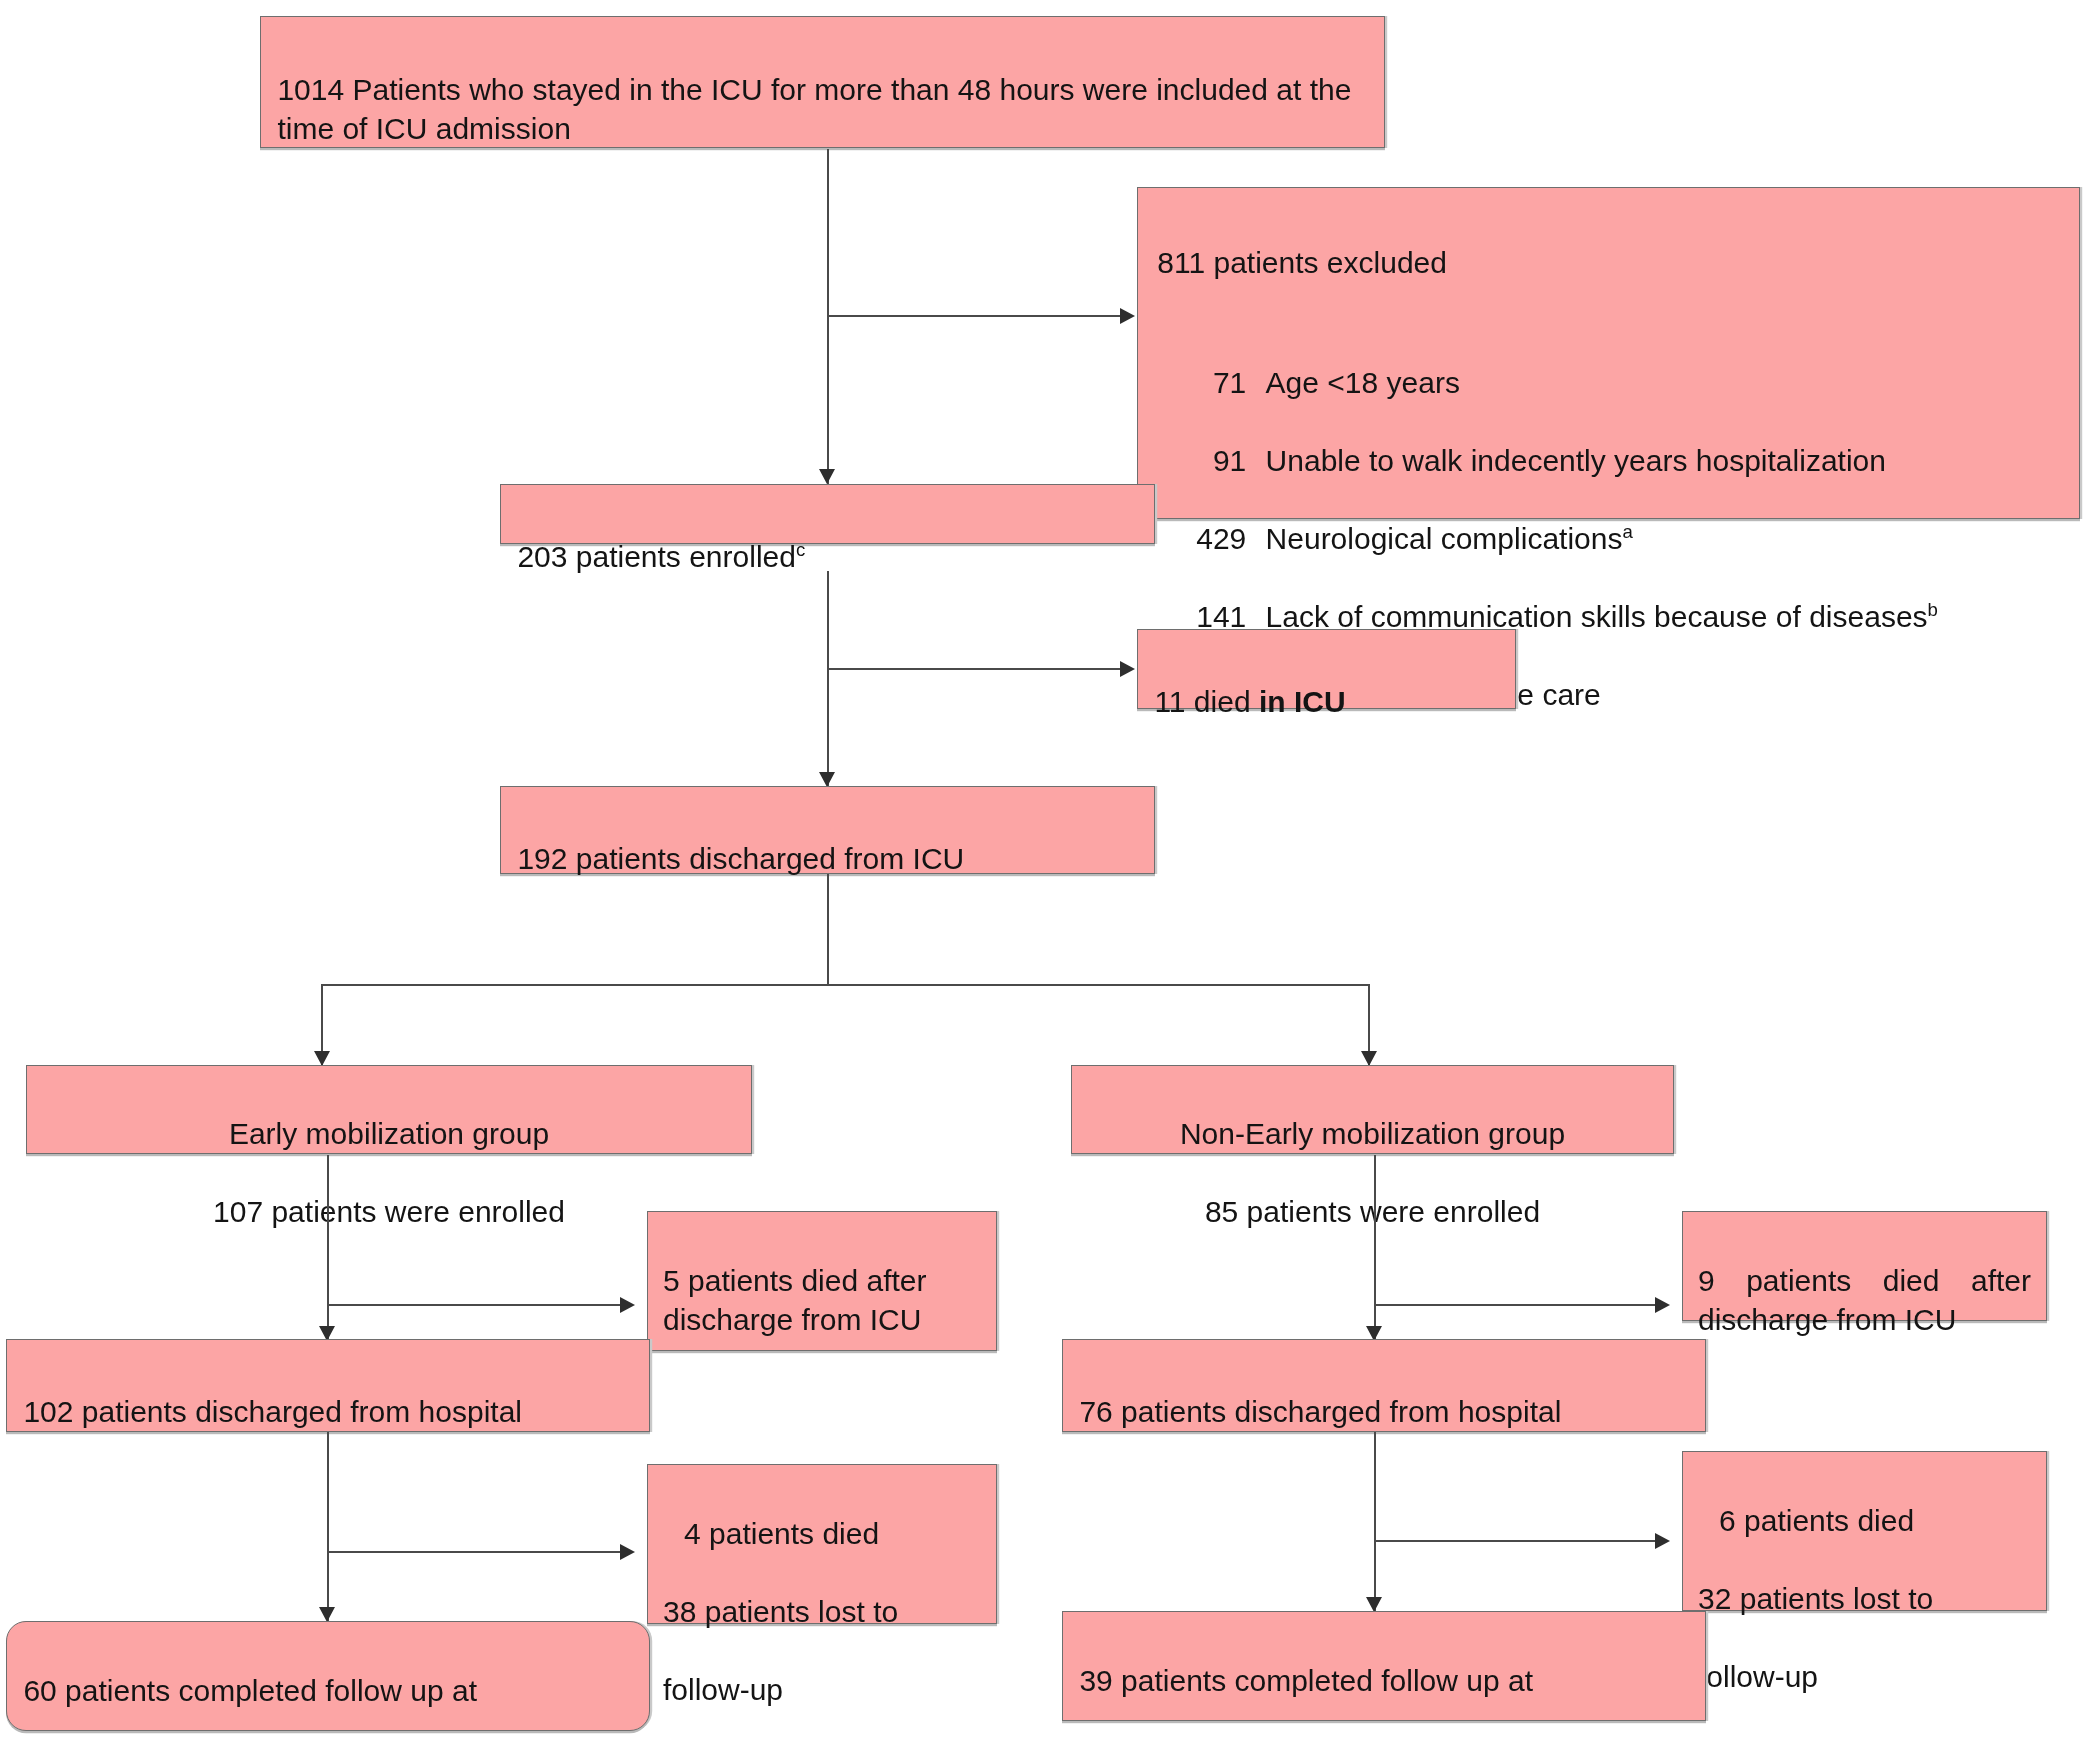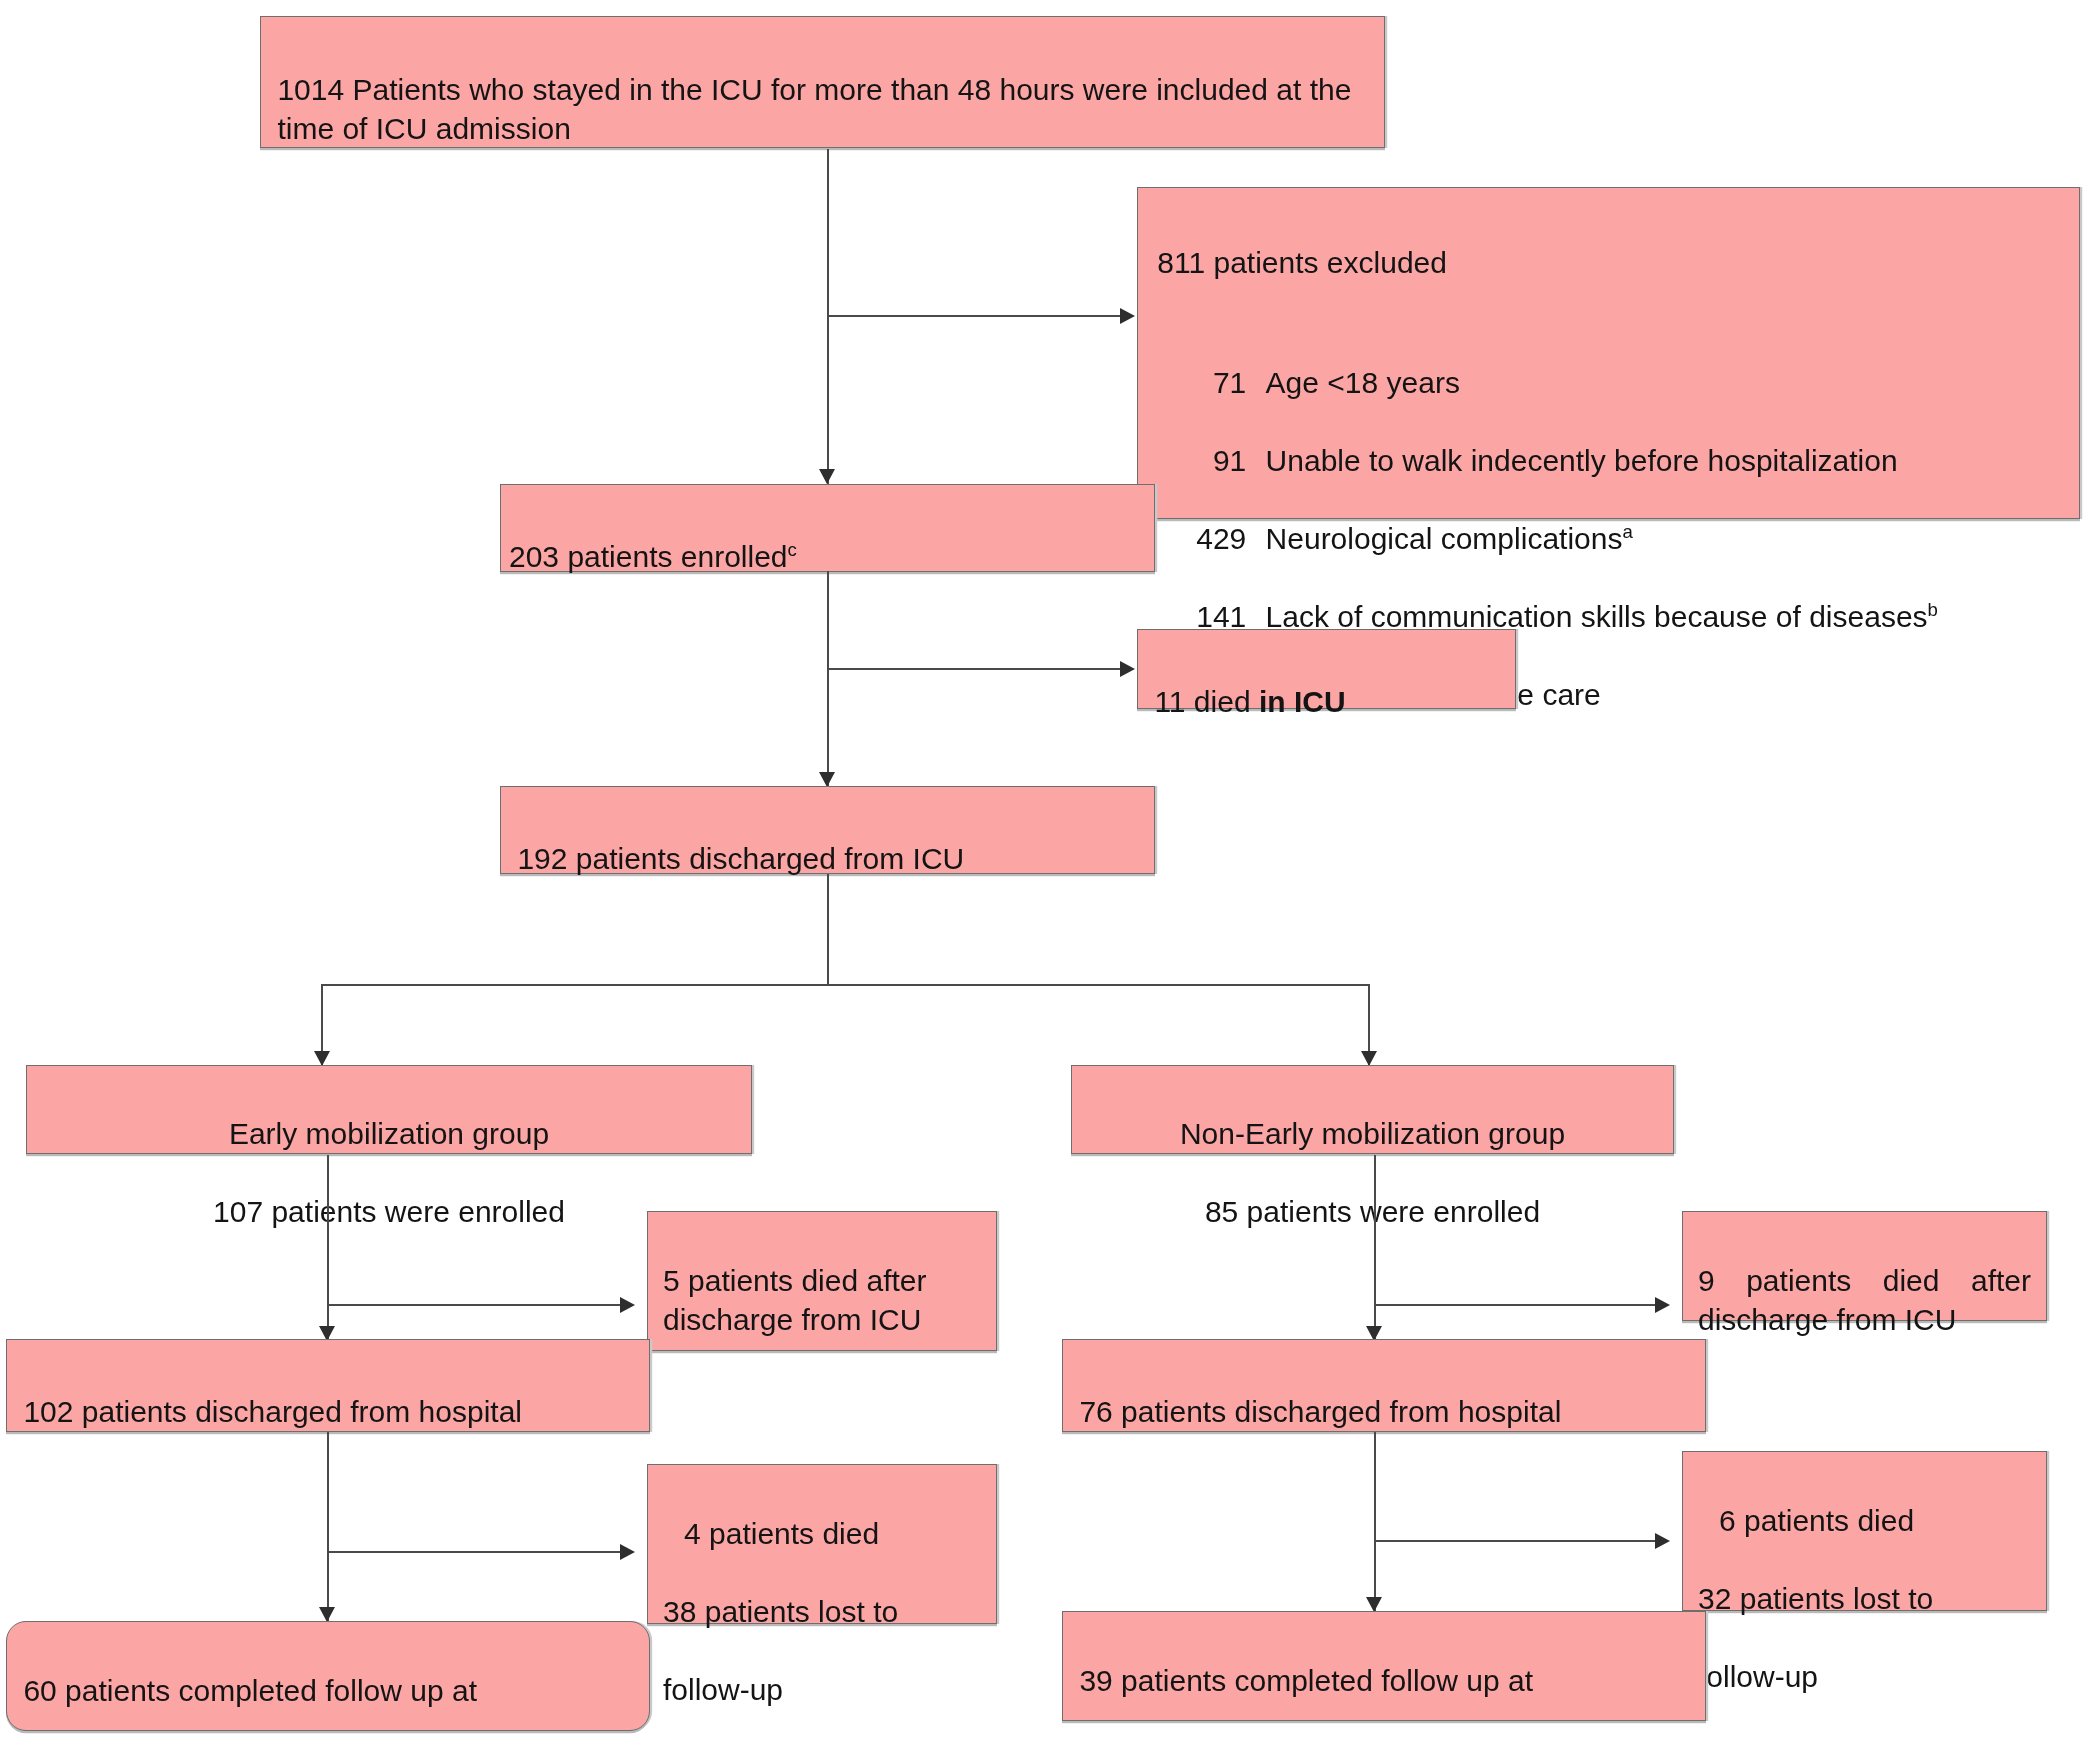--- a/index.html
+++ b/index.html
@@ -64,38 +64,38 @@
 
   <div class="box shadow" style="left:1137px;top:187px;width:943px;height:332px;padding:16.4px 19.3px;">
     <div class="excl-head">811 patients excluded</div>
     <ul class="excl-list">
       <li>
         <span class="excl-n">71</span>
         <span class="excl-t"><span>Age &lt;18 years</span><sup></sup></span>
       </li>
       <li>
         <span class="excl-n">91</span>
-        <span class="excl-t"><span>Unable to walk indecently before hospitalization</span><sup></sup></span>
+        <span class="excl-t"><span>Unable to walk indecently years hospitalization</span><sup></sup></span>
       </li>
       <li>
         <span class="excl-n">429</span>
         <span class="excl-t"><span>Neurological complications</span><sup>a</sup></span>
       </li>
       <li>
         <span class="excl-n">141</span>
         <span class="excl-t"><span>Lack of communication skills because of diseases</span><sup>b</sup></span>
       </li>
       <li>
         <span class="excl-n">79</span>
         <span class="excl-t"><span>Terminal / end of life care</span><sup></sup></span>
       </li>
     </ul>
   </div>
 
-  <div class="box shadow" style="left:500px;top:484px;width:655px;height:88px;padding-left:8px;">
+  <div class="box shadow" style="left:500px;top:484px;width:655px;height:60px;">
     <span>203 patients enrolled</span><sup>c</sup>
   </div>
 
   <div class="vline" style="left:827px;top:571px;height:216px;"></div>
   <div class="arrow-down" style="left:819px;top:772px;"></div>
 
   <div class="hline" style="left:827px;top:668px;width:298px;"></div>
   <div class="arrow-right" style="left:1120px;top:661px;"></div>
 
   <div class="box shadow" style="left:1137px;top:629px;width:379px;height:80px;">

